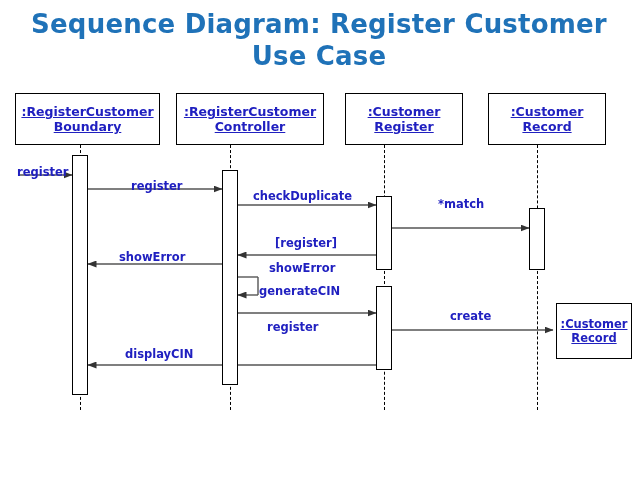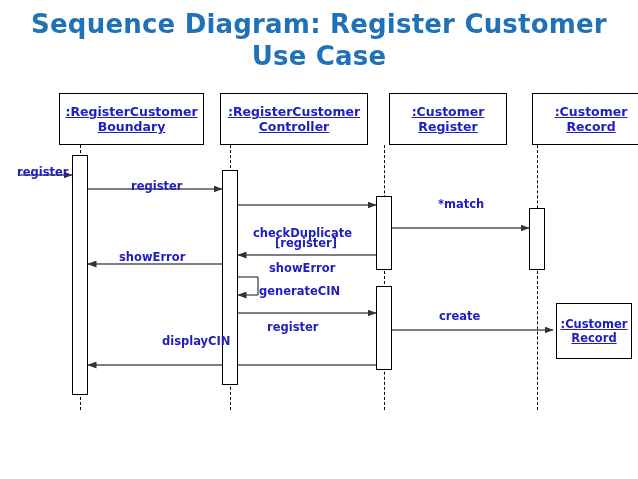--- a/index.html
+++ b/index.html
@@ -21,21 +21,20 @@
     letter-spacing:0.2px;
   }
   
   .lifebox{
     position:absolute;
     border:1.5px solid #000;
     background:#fff;
     box-sizing:border-box;
     display:flex;align-items:center;justify-content:center;
     text-align:center;
-    margin-left:44px;
   }
   .lifebox .lbl{
     color:#2020c0;
     font-family:"DejaVu Sans", sans-serif;
     font-size:12.5px;font-weight:bold;
     text-decoration:underline;
     line-height:15px;
     white-space:pre-line;
   }
   
@@ -142,24 +141,24 @@
     </div>
 
   <div class="createdbox" id="created-box" style="left: 556px; top: 303px; width: 76px; height: 56px;">
     <span class="lbl">:Customer
 Record</span>
   </div>
 
   <div id="label-layer">
       <div class="msglabel" style="left: 17px; top: 165px;">register</div>
       <div class="msglabel" style="left: 131px; top: 179px;">register</div>
-      <div class="msglabel" style="left: 253px; top: 189px; margin-top: 37px;">checkDuplicate</div>
+      <div class="msglabel" style="left: 253px; top: 189px;">checkDuplicate</div>
       <div class="msglabel" style="left: 438px; top: 197px;">*match</div>
       <div class="msglabel" style="left: 275px; top: 236px;">[register]</div>
       <div class="msglabel" style="left: 119px; top: 250px;">showError</div>
       <div class="msglabel" style="left: 269px; top: 261px;">showError</div>
       <div class="msglabel" style="left: 259px; top: 284px; text-align: center;">generateCIN</div>
       <div class="msglabel" style="left: 267px; top: 320px;">register</div>
-      <div class="msglabel" style="left: 439px; top: 309px;">create</div>
-      <div class="msglabel" style="left: 125px; top: 334px; margin-left: 37px;">displayCIN</div>
+      <div class="msglabel" style="left: 450px; top: 309px;">create</div>
+      <div class="msglabel" style="left: 125px; top: 347px;">displayCIN</div>
     </div>
 
 </div>
 
 </body></html>

